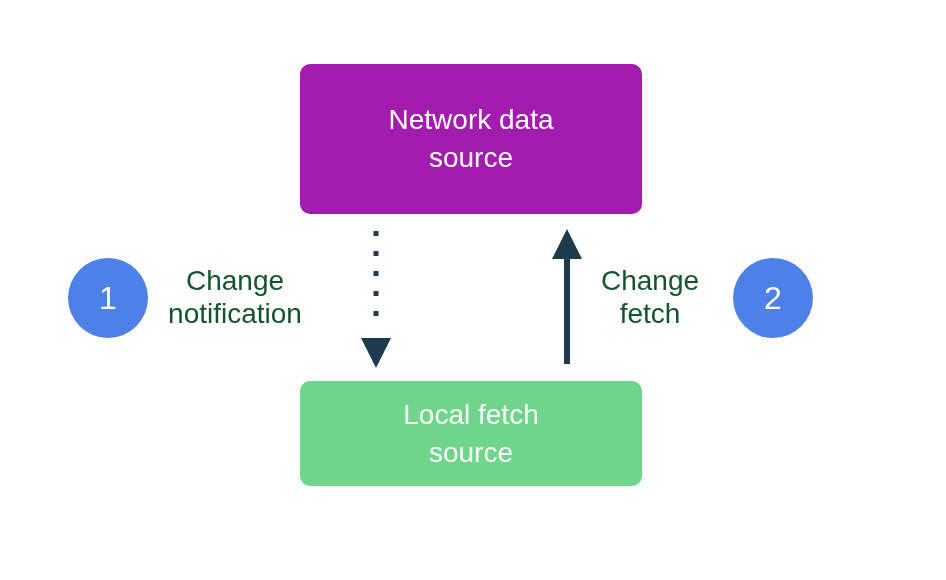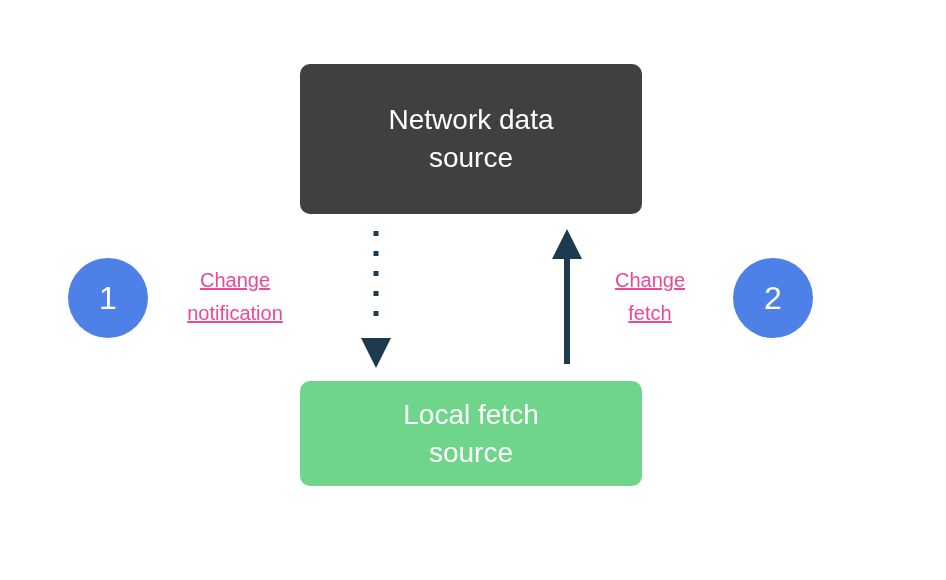--- a/index.html
+++ b/index.html
@@ -23,21 +23,21 @@
     border-radius: 10px;
     color: #ffffff;
     font-size: 28px;
     line-height: 38px;
     text-align: center;
     white-space: pre-line;
   }
   .node-network {
     left: 300px; top: 64px;
     width: 342px; height: 150px;
-    background: #404040;
+    background: #a21caf;
   }
   .node-local {
     left: 300px; top: 381px;
     width: 342px; height: 105px;
     background: #6ED58B;
   }
   .step-badge {
     position: absolute;
     width: 80px; height: 80px;
     border-radius: 50%;
@@ -46,26 +46,25 @@
     align-items: center;
     justify-content: center;
     color: #ffffff;
     font-size: 32px;
   }
   .step-badge-1 { left: 68px; top: 258px; }
   .step-badge-2 { left: 733px; top: 258px; }
   .flow-label {
     position: absolute;
     width: 300px;
-    color: #ec4899;
-    font-size: 20px;
+    color: #14532d;
+    font-size: 28px;
     line-height: 33px;
     text-align: center;
     white-space: pre-line;
-    text-decoration: underline;
   }
   .flow-label-1 { left: 85px; top: 264px; }
   .flow-label-2 { left: 500px; top: 264px; }
   .arrow-layer {
     position: absolute;
     left: 0; top: 0;
     width: 946px; height: 580px;
     pointer-events: none;
   }
 </style>

